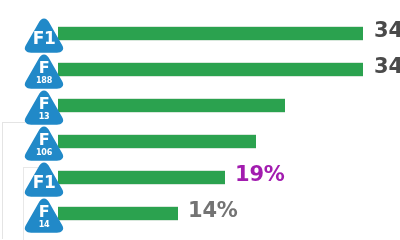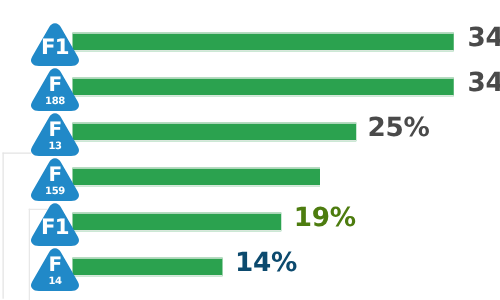--- a/index.html
+++ b/index.html
@@ -160,64 +160,63 @@
     </div>
     <div class="badge">
       <svg viewBox="0 0 44 40" xmlns="http://www.w3.org/2000/svg">
         <path d="M22 2.5 C24.2 2.5 25.6 3.9 26.6 5.6 L40.2 29.2 C41.4 31.3 41.6 33.0 40.4 34.6 C39.2 36.2 37.3 36.8 34.9 36.8 L9.1 36.8 C6.7 36.8 4.8 36.2 3.6 34.6 C2.4 33.0 2.6 31.3 3.8 29.2 L17.4 5.6 C18.4 3.9 19.8 2.5 22 2.5 Z" fill="#2189c8"></path>
       </svg>
       <div class="badge-text">
         <span class="badge-main">F</span>
         <span class="badge-sub">13</span>
       </div>
     </div>
-    <div class="bar-value" style="left: 294px; color: rgb(74, 74, 74);">25%</div>
   </div>
 
   <div class="bar-row" style="top: 123px;">
     <div class="bar-track">
       <div class="bar" style="width: 198px; background: rgb(43, 162, 79);"></div>
     </div>
     <div class="badge">
       <svg viewBox="0 0 44 40" xmlns="http://www.w3.org/2000/svg">
         <path d="M22 2.5 C24.2 2.5 25.6 3.9 26.6 5.6 L40.2 29.2 C41.4 31.3 41.6 33.0 40.4 34.6 C39.2 36.2 37.3 36.8 34.9 36.8 L9.1 36.8 C6.7 36.8 4.8 36.2 3.6 34.6 C2.4 33.0 2.6 31.3 3.8 29.2 L17.4 5.6 C18.4 3.9 19.8 2.5 22 2.5 Z" fill="#2189c8"></path>
       </svg>
       <div class="badge-text">
         <span class="badge-main">F</span>
-        <span class="badge-sub">159</span>
+        <span class="badge-sub">106</span>
       </div>
     </div>
   </div>
 
   <div class="bar-row" style="top: 159px;">
     <div class="bar-track">
       <div class="bar" style="width: 167px; background: rgb(43, 162, 79);"></div>
     </div>
     <div class="badge">
       <svg viewBox="0 0 44 40" xmlns="http://www.w3.org/2000/svg">
         <path d="M22 2.5 C24.2 2.5 25.6 3.9 26.6 5.6 L40.2 29.2 C41.4 31.3 41.6 33.0 40.4 34.6 C39.2 36.2 37.3 36.8 34.9 36.8 L9.1 36.8 C6.7 36.8 4.8 36.2 3.6 34.6 C2.4 33.0 2.6 31.3 3.8 29.2 L17.4 5.6 C18.4 3.9 19.8 2.5 22 2.5 Z" fill="#2189c8"></path>
       </svg>
       <div class="badge-text single">
         <span class="badge-main">F1</span>
 
       </div>
     </div>
-    <div class="bar-value" style="left: 235px; color: #4d7c0f;">19%</div>
+    <div class="bar-value" style="left: 235px; color: #a21caf;">19%</div>
   </div>
 
   <div class="bar-row" style="top: 195px;">
     <div class="bar-track">
       <div class="bar" style="width: 120px; background: rgb(43, 162, 79);"></div>
     </div>
     <div class="badge">
       <svg viewBox="0 0 44 40" xmlns="http://www.w3.org/2000/svg">
         <path d="M22 2.5 C24.2 2.5 25.6 3.9 26.6 5.6 L40.2 29.2 C41.4 31.3 41.6 33.0 40.4 34.6 C39.2 36.2 37.3 36.8 34.9 36.8 L9.1 36.8 C6.7 36.8 4.8 36.2 3.6 34.6 C2.4 33.0 2.6 31.3 3.8 29.2 L17.4 5.6 C18.4 3.9 19.8 2.5 22 2.5 Z" fill="#2189c8"></path>
       </svg>
       <div class="badge-text">
         <span class="badge-main">F</span>
         <span class="badge-sub">14</span>
       </div>
     </div>
-    <div class="bar-value" style="left: 188px; color: #0c4a6e;">14%</div>
+    <div class="bar-value" style="left: 188px; color: #737373;">14%</div>
   </div>
 </div>
 
 </div>
 
 </body></html>

